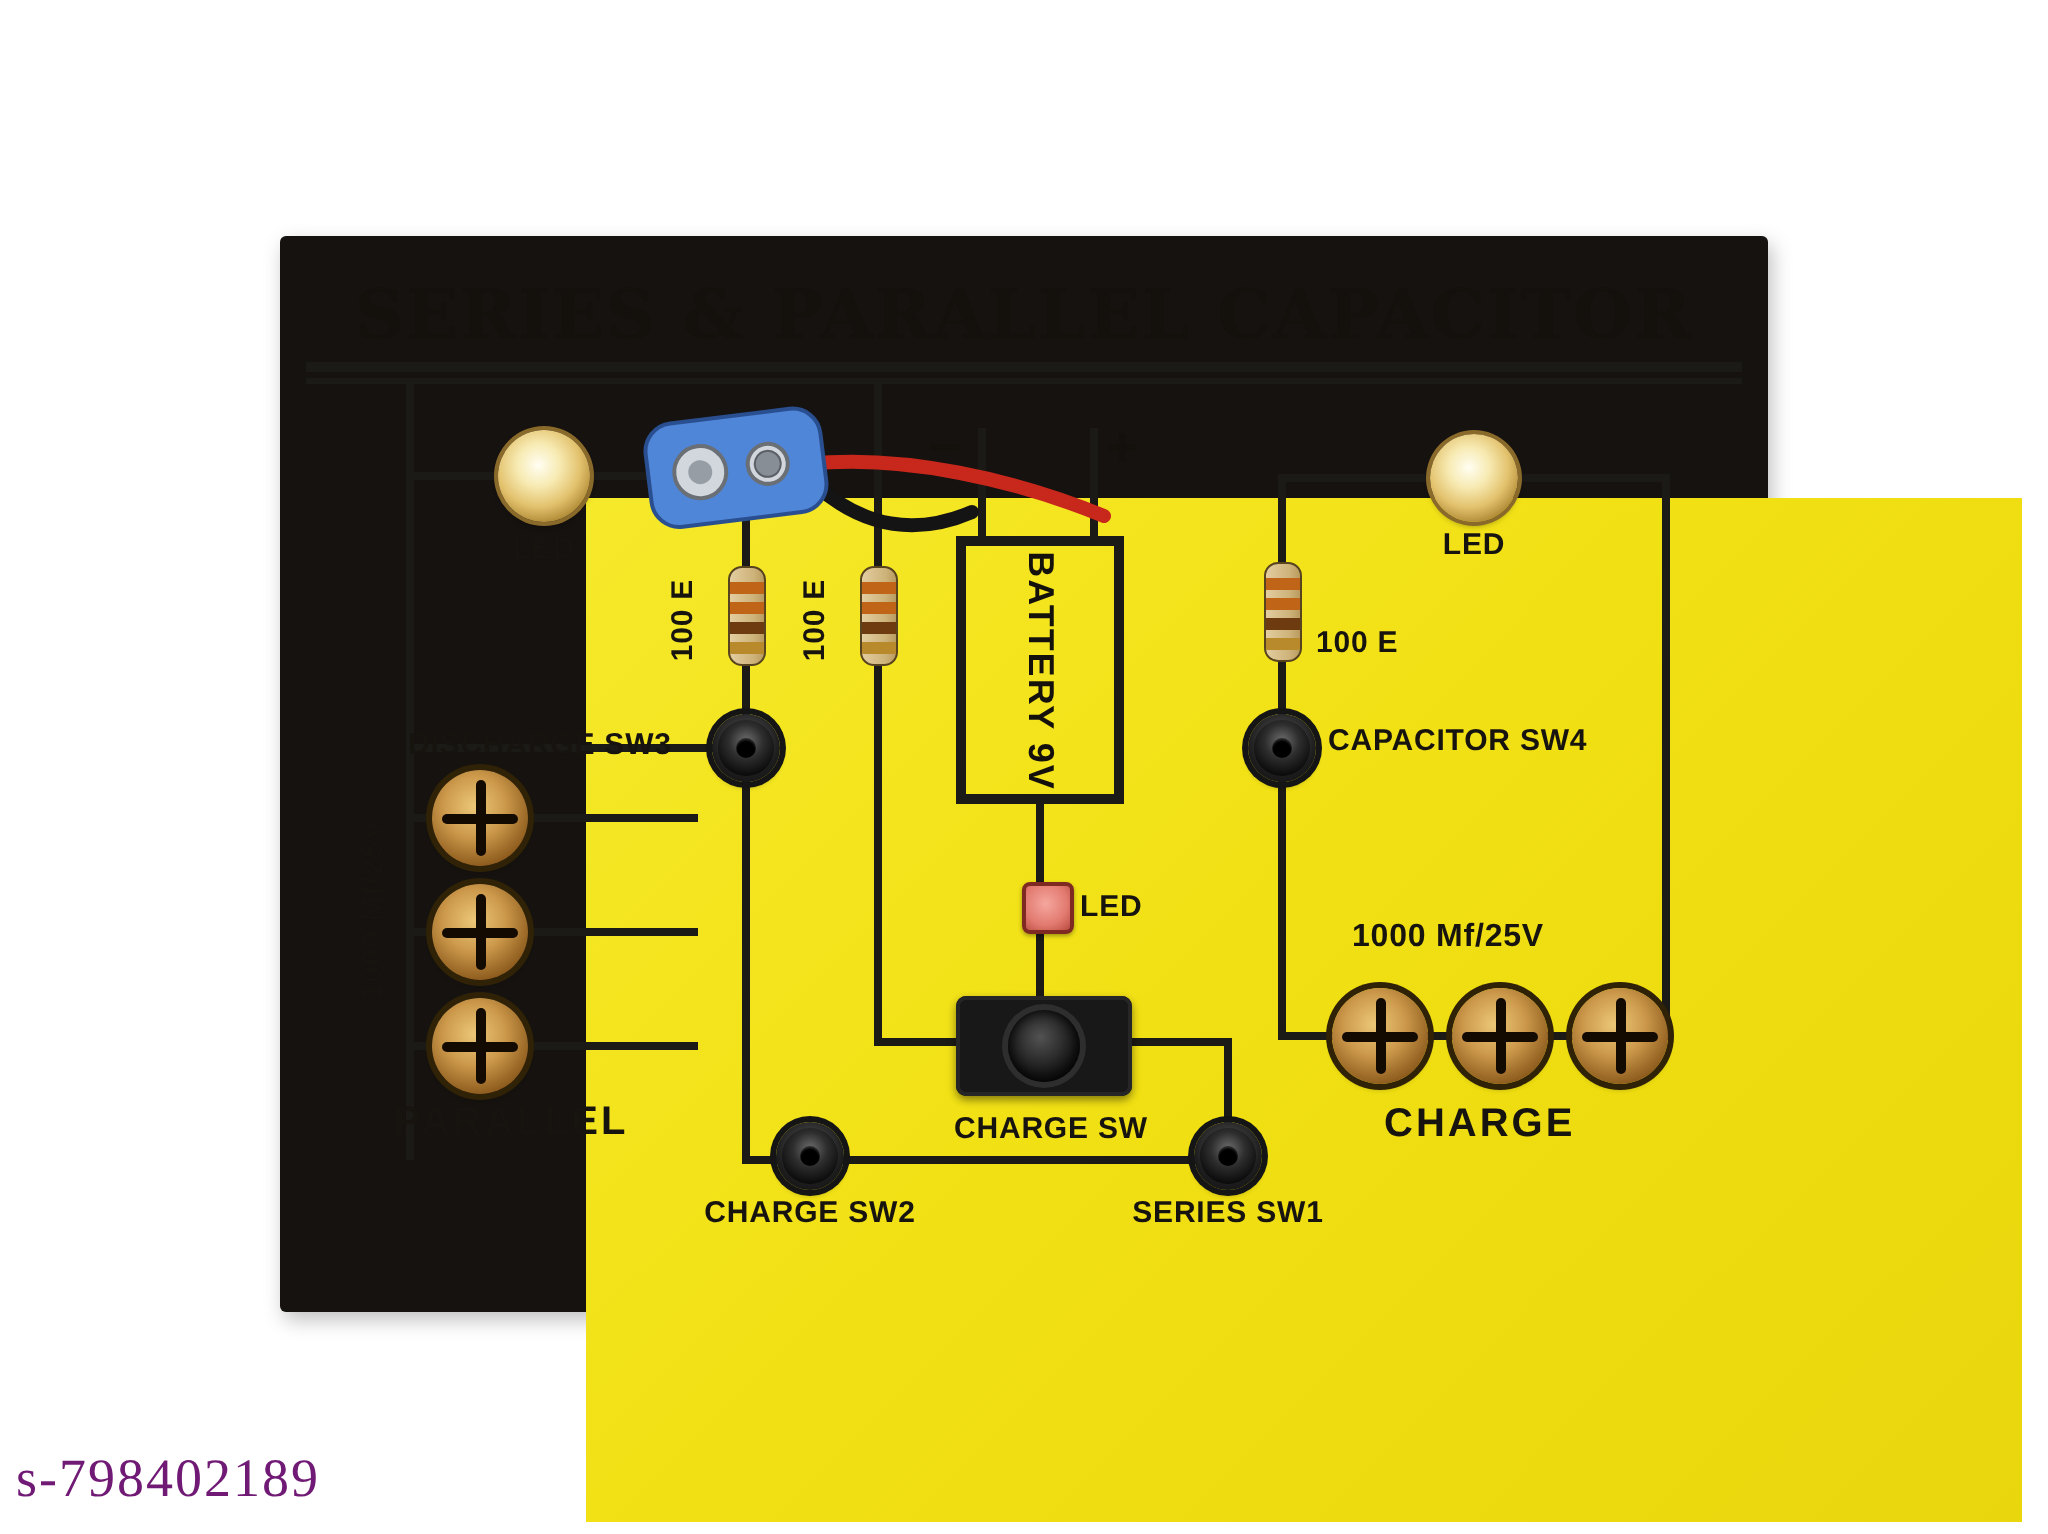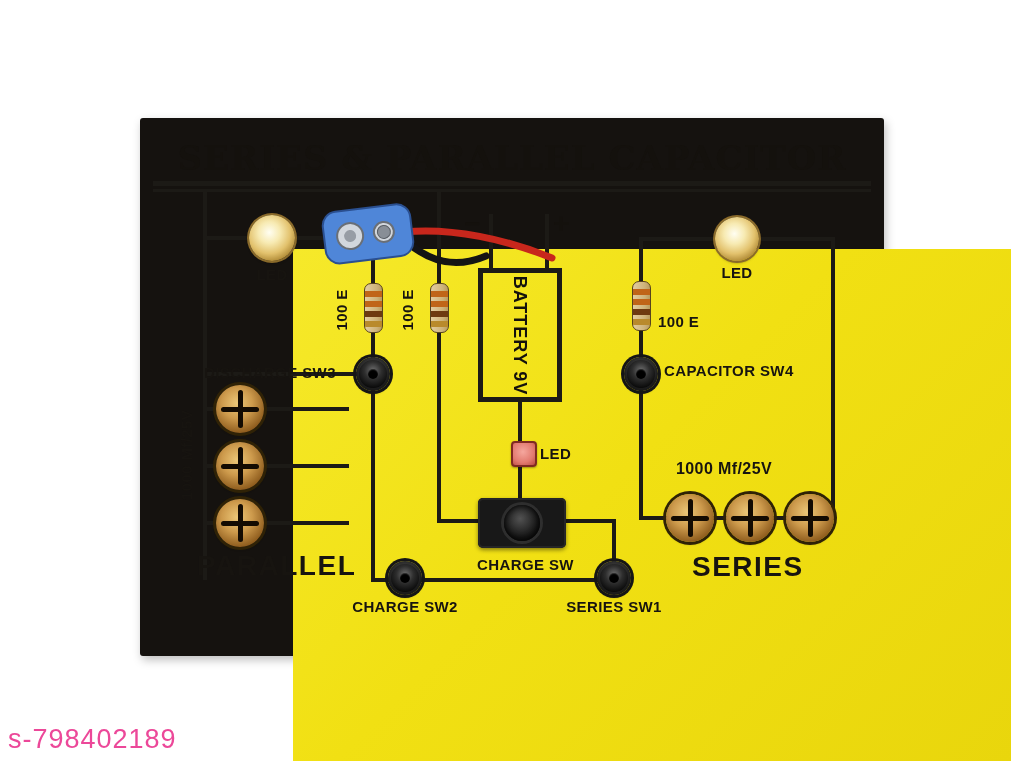--- a/index.html
+++ b/index.html
@@ -11,21 +11,21 @@
          background:linear-gradient(135deg,#f6e92a 0%,#f1e013 45%,#e9d60c 100%);}
   .title{position:absolute;left:153px;top:138px;width:718px;text-align:center;
          font-family:"DejaVu Serif","Liberation Serif",serif;font-weight:bold;
          font-size:34px;letter-spacing:1px;color:#14110d;}
   .trace{position:absolute;background:#1c1a16;}
   .label{position:absolute;font-weight:bold;color:#171410;font-size:15px;letter-spacing:.4px;white-space:nowrap;}
   .label.center{text-align:center;}
   .vlabel{position:absolute;display:flex;align-items:center;justify-content:center;
           transform:rotate(-90deg);transform-origin:center;font-weight:bold;color:#171410;
           font-size:15px;letter-spacing:.4px;white-space:nowrap;}
-  .big{font-size:28px;letter-spacing:1.5px;}
+  .big{font-size:20px;letter-spacing:1.5px;}
   .sign{position:absolute;font-weight:bold;font-size:28px;color:#14110d;}
   .led-big{position:absolute;width:46px;height:46px;border-radius:50%;
      background:radial-gradient(circle at 44% 38%, #fffef2 0%, #f7eab2 28%, #e2c16c 55%, #a37c28 82%, #6b4d13 100%);
      box-shadow:0 0 0 2px #8a6a2a, 0 2px 3px rgba(0,0,0,.35);}
   .switch{position:absolute;width:34px;height:34px;border-radius:50%;
      background:radial-gradient(circle at 50% 40%, #6e6e6e 0%, #2e2e2e 32%, #0b0b0b 64%, #000 100%);
      box-shadow:0 0 0 3px #151515, inset 0 0 0 3px rgba(255,255,255,.07), 0 2px 3px rgba(0,0,0,.45);}
   .switch::after{content:"";position:absolute;left:50%;top:50%;width:10px;height:10px;margin:-5px 0 0 -5px;
      border-radius:50%;background:#000;box-shadow:inset 0 1px 1px rgba(255,255,255,.18);}
   .resistor{position:absolute;width:17px;height:48px;border-radius:7px;
@@ -49,22 +49,22 @@
      font-size:18px;letter-spacing:1px;color:#14110d;}
   .led-small{position:absolute;left:511px;top:441px;width:22px;height:22px;border-radius:4px;
      background:radial-gradient(circle at 45% 40%, #f5a79e, #e27a70 60%, #b84a40);
      border:2px solid #7e2a22;box-shadow:0 1px 2px rgba(0,0,0,.35);}
   .powersw{position:absolute;left:478px;top:498px;width:88px;height:50px;background:#181818;
      border-radius:5px;box-shadow:0 2px 4px rgba(0,0,0,.45), inset 0 0 0 2px #262626;}
   .powerbtn{position:absolute;left:50%;top:50%;width:36px;height:36px;margin:-18px 0 0 -18px;border-radius:50%;
      background:radial-gradient(circle at 45% 38%, #525252, #161616 62%, #000);
      box-shadow:0 0 0 3px #2e2e2e, inset 0 0 7px #000;}
   .clip{position:absolute;left:312px;top:194px;}
-  .watermark{position:absolute;left:8px;top:724px;font-family:Liberation Sans, sans-serif;
-     font-size:27px;color:#ec4899;letter-spacing:1px;}
+  .watermark{position:absolute;left:8px;top:724px;font-family:Liberation Serif, serif;
+     font-size:27px;color:#701a75;letter-spacing:1px;}
 </style>
 </head>
 <body>
 
 <div class="scene">
 
   <div class="frame">
     <div class="board"></div>
   </div>
 
@@ -164,17 +164,17 @@
   <div class="cap" style="left:216px;top:385px"></div>
   <div class="cap" style="left:216px;top:442px"></div>
   <div class="cap" style="left:216px;top:499px"></div>
   <div class="vlabel" style="left:126px;top:447px;width:120px;height:16px">1000 Mf/25V</div>
   <div class="label big" style="left:197px;top:550px">PARALLEL</div>
 
   <div class="label" style="left:676px;top:460px;font-size:16px">1000 Mf/25V</div>
   <div class="cap" style="left:666px;top:494px"></div>
   <div class="cap" style="left:726px;top:494px"></div>
   <div class="cap" style="left:786px;top:494px"></div>
-  <div class="label big" style="left:692px;top:551px">SERIES</div>
+  <div class="label big" style="left:692px;top:551px">CHARGE</div>
 
   <div class="watermark">s-798402189</div>
 
 </div>
 
 </body></html>

